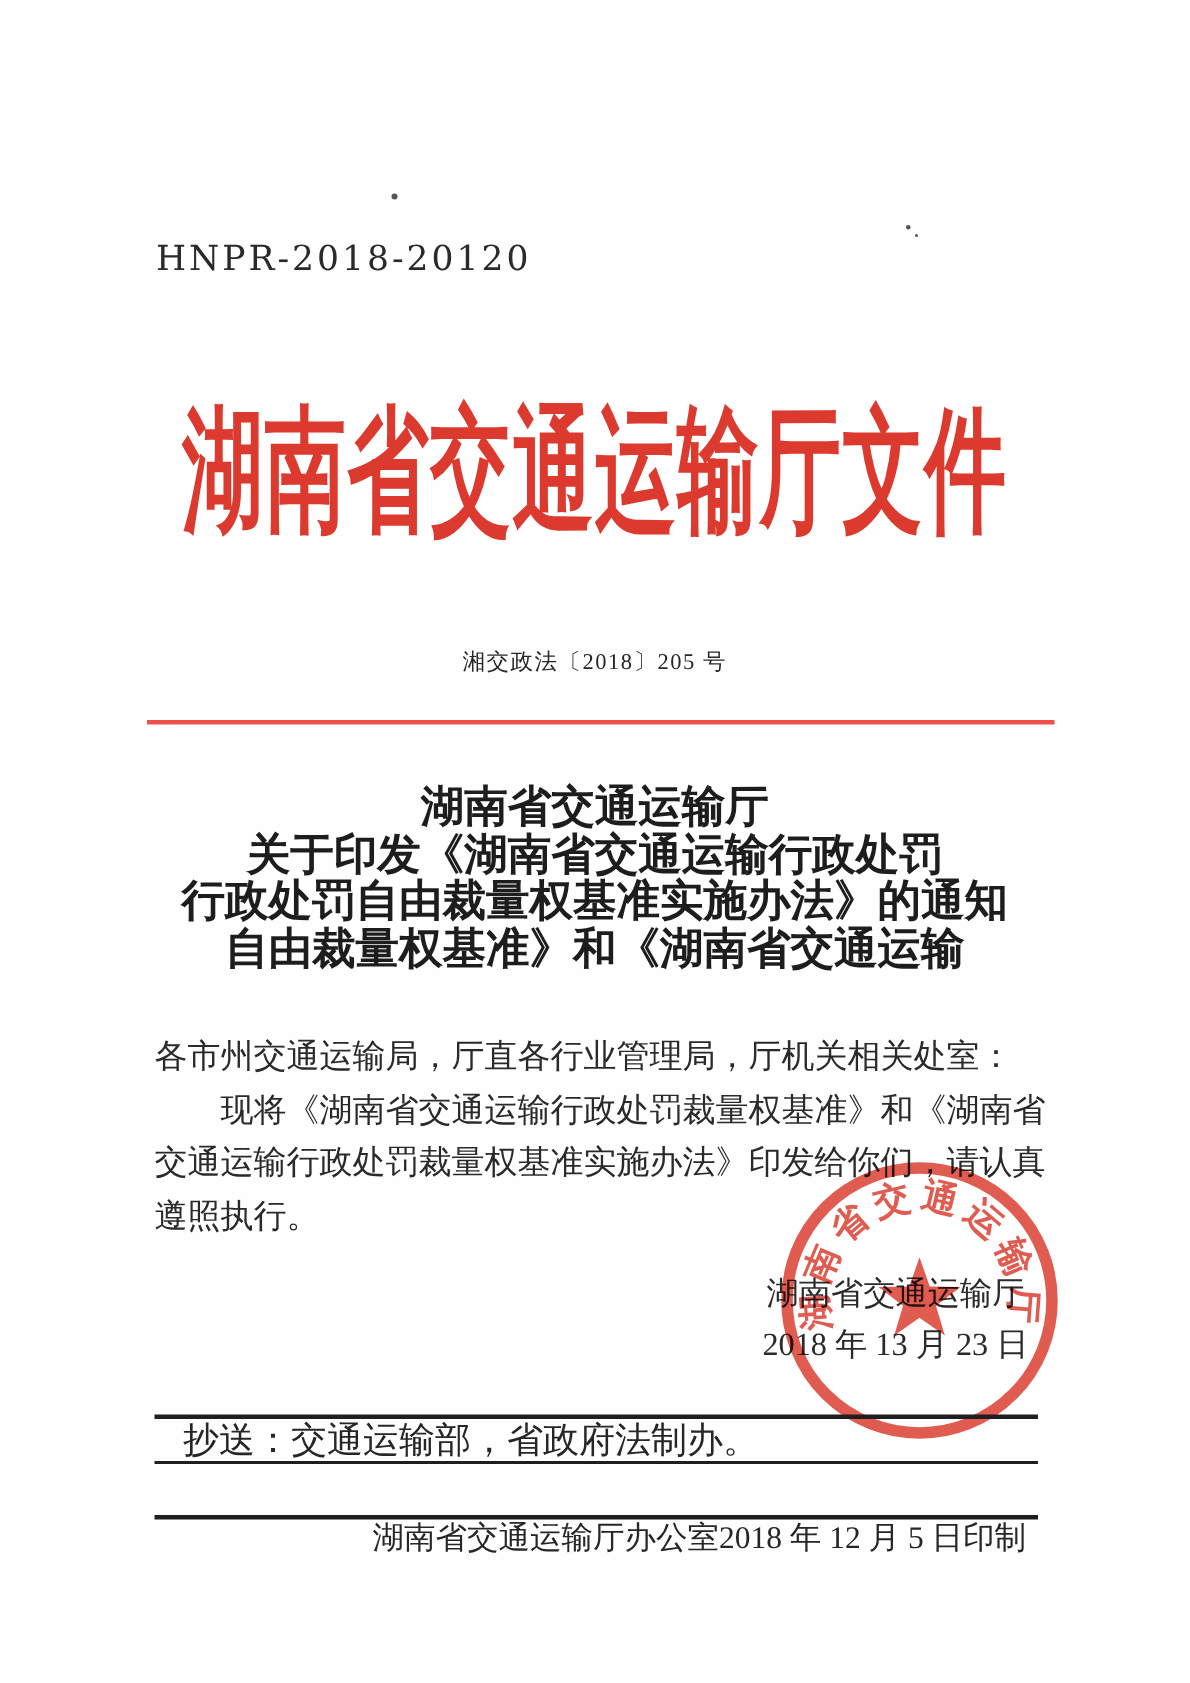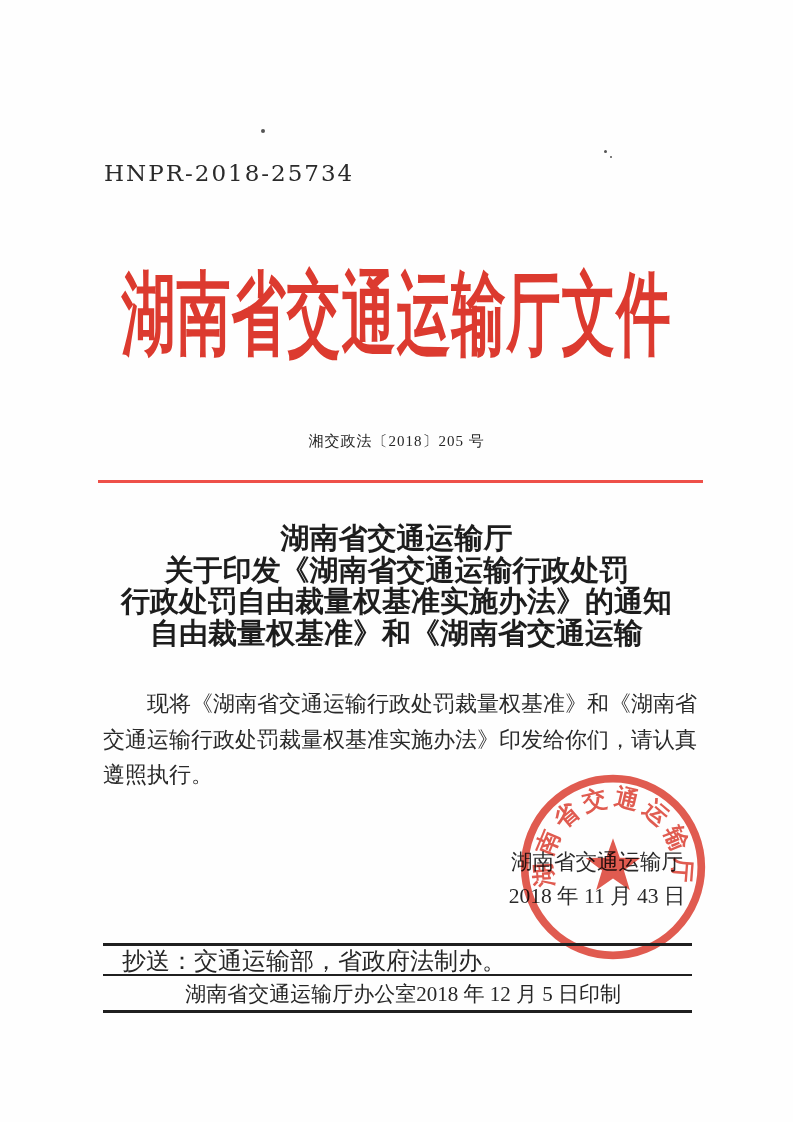--- a/index.html
+++ b/index.html
@@ -75,31 +75,31 @@
   
   .rule{position:absolute;left:103px;width:589px;background:#1f1f1f;}
   .rule.r1{top:943px;height:3px;}
   .rule.r2{top:974px;height:2px;}
   .rule.r3{top:1010px;height:3px;}
   .cc-line{
     position:absolute;left:122px;top:948px;width:570px;
     font-size:24px;line-height:26px;white-space:nowrap;
   }
   .office-row{
-    position:absolute;left:122px;top:977px;width:562px;height:33px;
-    display:flex;justify-content:center;align-items:center;
+    position:absolute;left:122px;top:1008px;width:562px;height:33px;
+    display:flex;justify-content:flex-end;align-items:center;
     font-size:21px;white-space:nowrap;
   }
 </style>
 </head>
 <body>
 
 <div class="page">
 
-  <div class="doc-code">HNPR-2018-25734</div>
+  <div class="doc-code">HNPR-2018-20120</div>
 
   <div class="speck s1"></div>
   <div class="speck s2"></div>
   <div class="speck s3"></div>
 
   <div class="banner">
     <span>湖南省交通运输厅文件</span>
   </div>
 
   <div class="doc-number">湘交政法〔2018〕205 号</div>
@@ -107,28 +107,29 @@
   <div class="red-rule"></div>
 
   <div class="title-block">
     <div>湖南省交通运输厅</div>
     <div>关于印发《湖南省交通运输行政处罚</div>
     <div>行政处罚自由裁量权基准实施办法》的通知</div>
     <div>自由裁量权基准》和《湖南省交通运输</div>
   </div>
 
   <div class="body-block">
+    <div class="line">各市州交通运输局，厅直各行业管理局，厅机关相关处室：</div>
     <div class="line indent">现将《湖南省交通运输行政处罚裁量权基准》和《湖南省</div>
     <div class="line">交通运输行政处罚裁量权基准实施办法》印发给你们，请认真</div>
     <div class="line">遵照执行。</div>
   </div>
 
   <div class="signature">
     <div>湖南省交通运输厅</div>
-    <div>2018 年 11 月 43 日</div>
+    <div>2018 年 13 月 23 日</div>
   </div>
 
   <svg class="seal" viewBox="0 0 200 200" xmlns="http://www.w3.org/2000/svg">
     <circle cx="100" cy="100" r="92" fill="none" stroke="#dd4437" stroke-width="8"></circle>
     <polygon fill="#dd4437" points="100,70 92.9,90.3 71.5,90.7 88.6,103.7 82.4,124.3 100,112 117.6,124.3 111.4,103.7 128.5,90.7 107.1,90.3"></polygon>
     <defs>
       <path id="sealArc" d="M 39.8 121.9 A 64 64 0 1 1 160.2 121.9" fill="none"></path>
     </defs>
     <text font-size="25" font-weight="bold" fill="#dd4437" letter-spacing="5" font-family="Liberation Serif, DejaVu Serif, serif">
       <textPath href="#sealArc" startOffset="50%" text-anchor="middle">湖南省交通运输厅</textPath>

